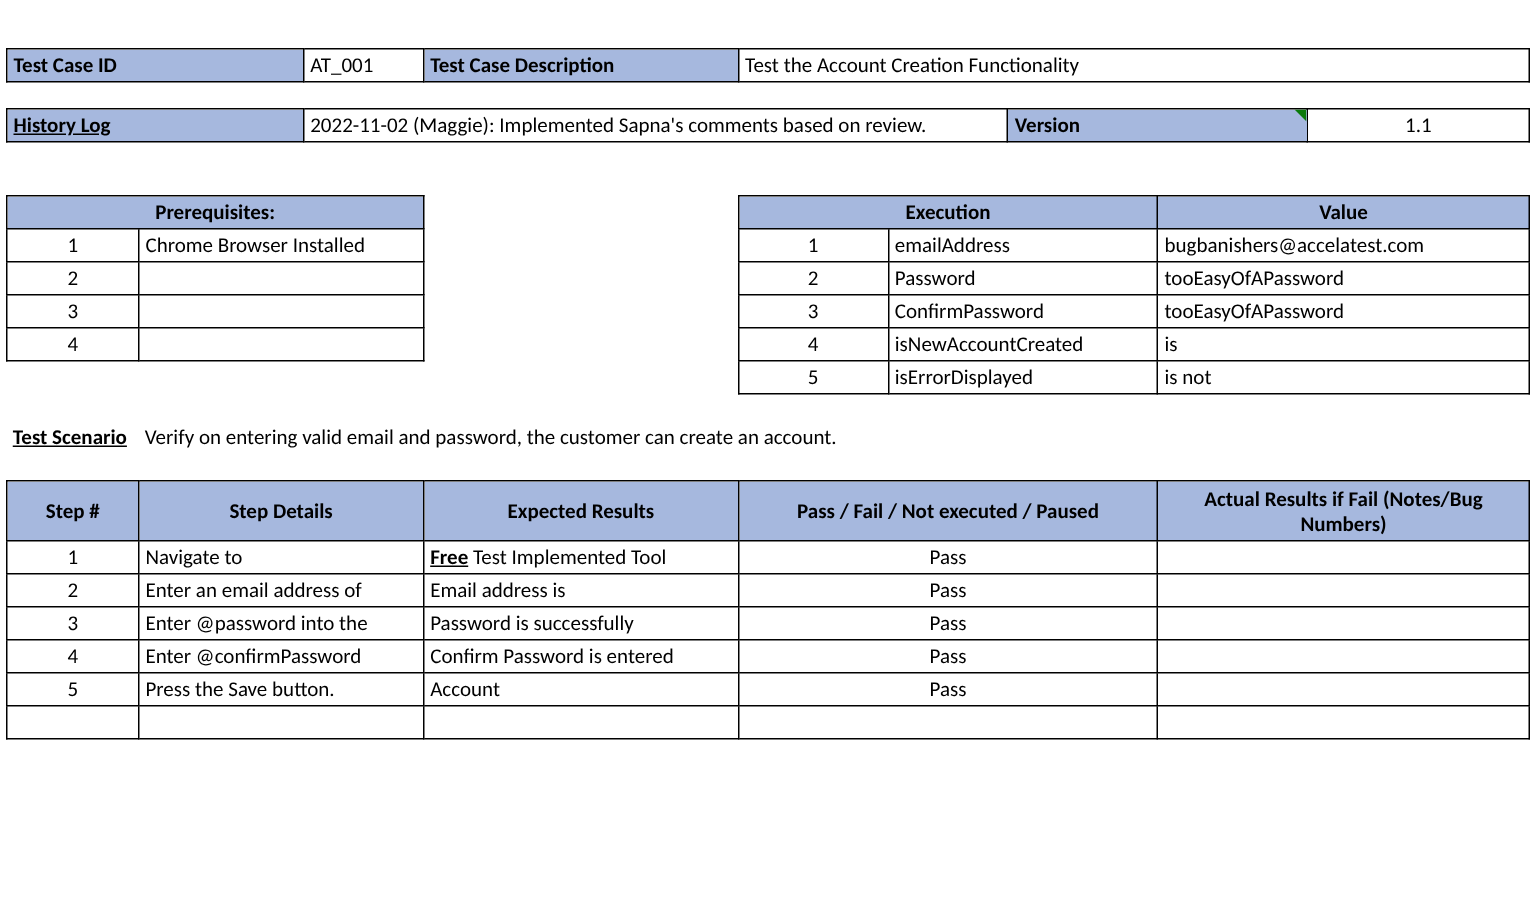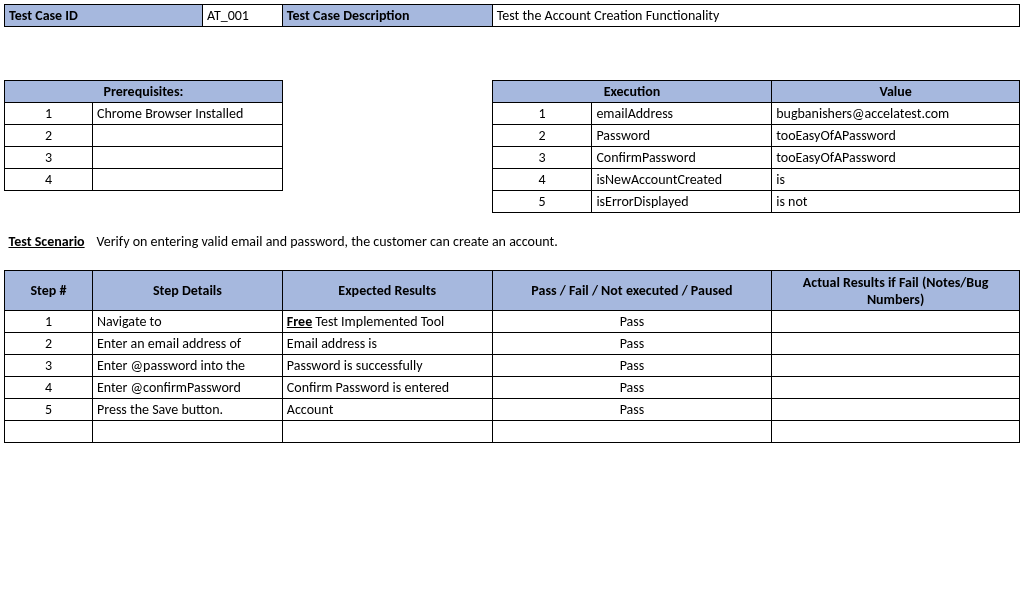--- a/index.html
+++ b/index.html
@@ -7,20 +7,21 @@
     margin: 0;
     padding: 4px;
     font-family: Calibri, Arial, sans-serif;
     font-size: 14px;
     color: #000;
     background: #fff;
   }
   table {
     border-collapse: collapse;
     width: 1016px;
+    margin-top: 28px;
   }
   td, th {
     border: 1px solid #000;
     padding: 2px 4px;
     height: 22px;
     vertical-align: middle;
     text-align: left;
     font-size: 14px;
     overflow: hidden;
     white-space: nowrap;
@@ -83,20 +84,26 @@
   <td class="hdr" colspan="2">Test Case Description</td>
   <td colspan="5">Test the Account Creation Functionality</td>
 </tr>
 
 
 <tr>
         <td class="noborder" colspan="10" style="height:18px"></td>
       </tr>
 
 <tr>
+  <td class="hdr underline" colspan="2">History Log</td>
+  <td colspan="5">2022-11-02 (Maggie): Implemented Sapna's comments based on review.</td>
+  <td class="hdr greenmark" colspan="2">Version</td>
+  <td class="center">1.1</td>
+</tr>
+<tr>
         <td class="noborder" colspan="10" style="height:18px"></td>
       </tr>
 
 <tr>
         <td class="noborder" colspan="10" style="height:18px"></td>
       </tr>
 
 <tr>
   <td class="hdr center" colspan="3">Prerequisites:</td>
   <td class="noborder"></td>

